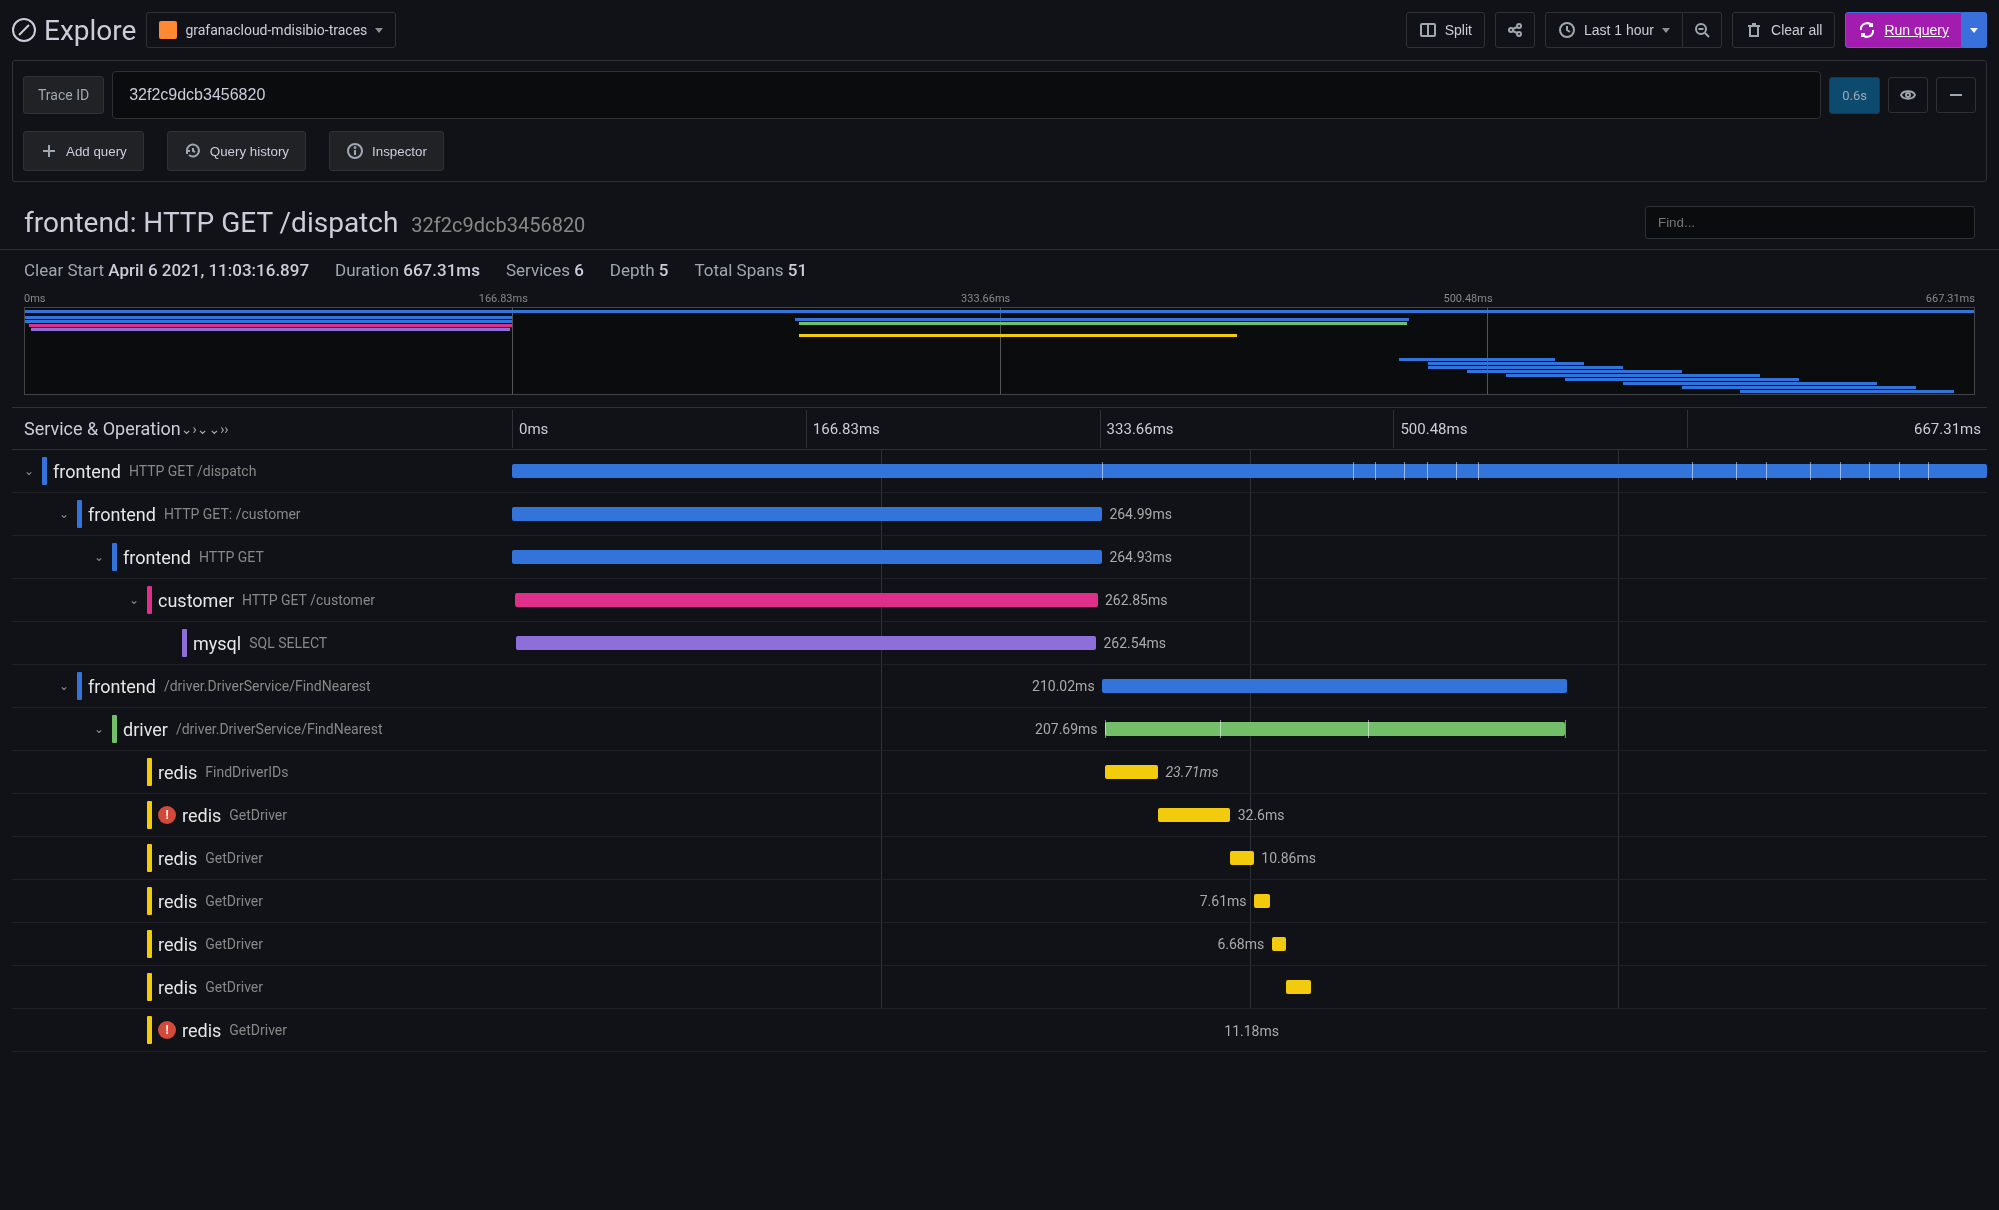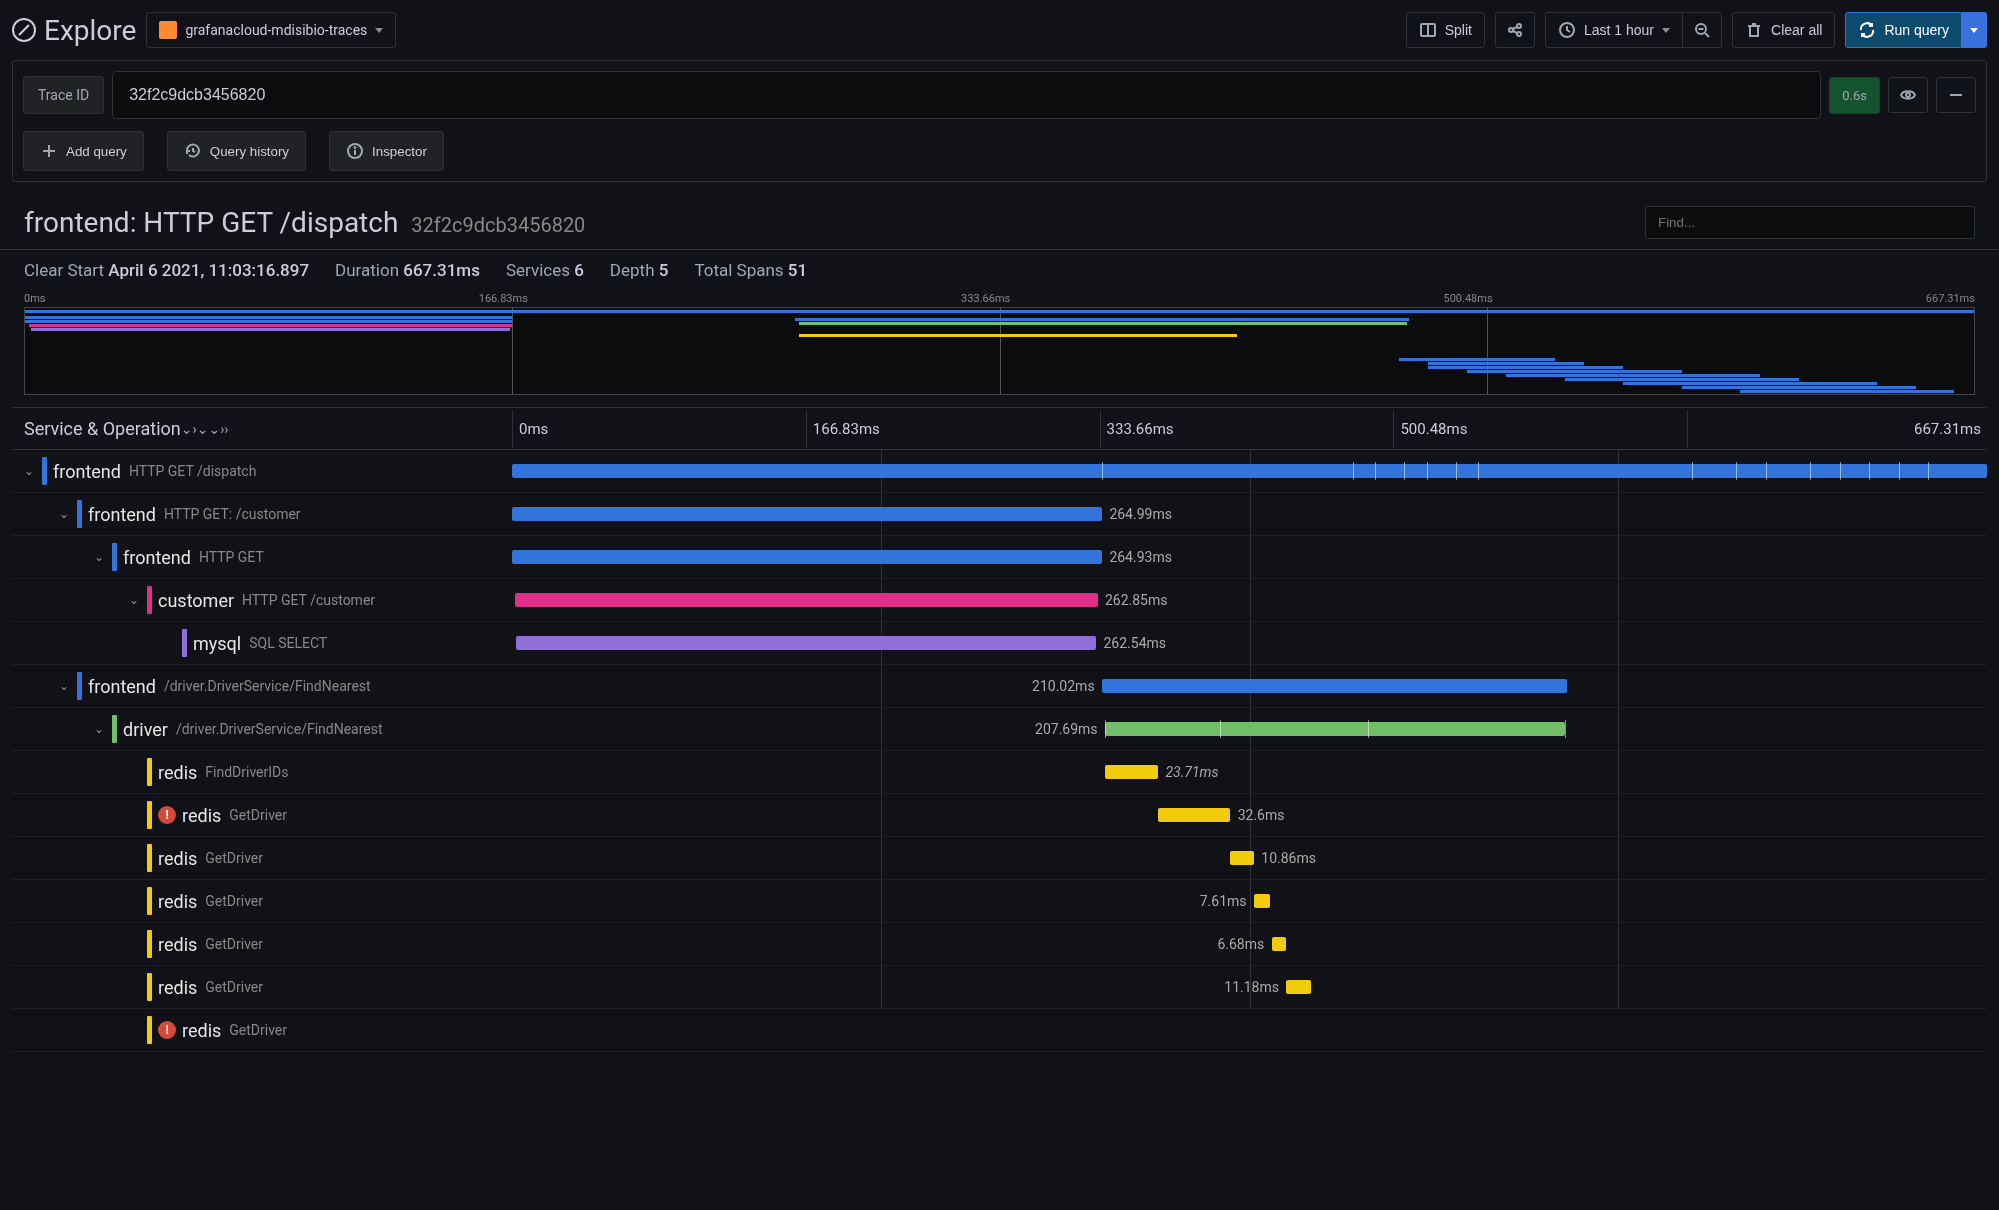--- a/index.html
+++ b/index.html
@@ -9,32 +9,32 @@
 .topbar { display:flex; align-items:center; padding:6px 12px; height:60px; gap:10px; }
 .explore-title { display:flex; align-items:center; gap:8px; font-size:28px; font-weight:400; color:#ccccdc; }
 .compass-icon { width:24px; height:24px; border:2px solid #ccccdc; border-radius:50%; position:relative; }
 .compass-icon::after { content:""; position:absolute; width:2px; height:14px; background:#ccccdc; left:50%; top:50%; transform:translate(-50%,-50%) rotate(45deg); }
 .ds-picker { display:flex; align-items:center; gap:8px; background:#111217; border:1px solid #2c3235; border-radius:3px; padding:8px 12px; cursor:pointer; }
 .ds-logo { width:18px; height:18px; background:#ff8833; border-radius:2px; }
 .chev-down { display:inline-block; width:0; height:0; border-left:4px solid transparent; border-right:4px solid transparent; border-top:5px solid #8e8e8e; }
 .spacer { flex:1; }
 .tb-btn { display:flex; align-items:center; gap:8px; background:#111217; border:1px solid #2c3235; border-radius:3px; padding:8px 12px; color:#ccccdc; cursor:pointer; font-size:14px; }
 .tb-btn.icon-only { padding:8px 10px; }
-.tb-btn.primary { background:#0c4a6e; border-color:#3871dc; color:#fff; }
+.tb-btn.primary { background:#a21caf; border-color:#3871dc; color:#fff;text-decoration:underline; }
 .tb-btn.primary-caret { background:#3871dc; border-color:#3871dc; padding:8px 8px; }
 .btn-group { display:flex; }
 .btn-group .tb-btn:first-child { border-top-right-radius:0; border-bottom-right-radius:0; }
 .btn-group .tb-btn:last-child { border-top-left-radius:0; border-bottom-left-radius:0; border-left:none; }
 
 
 .query-panel { margin:0 12px; border:1px solid #2c3235; border-radius:3px; padding:10px; }
 .query-row { display:flex; align-items:center; gap:8px; }
 .trace-id-label { background:#202226; border:1px solid #2c3235; border-radius:3px; padding:10px 14px; font-size:14px; color:#9fa7b3; }
 .trace-input { flex:1; background:#0b0c0e; border:1px solid #2c3235; border-radius:4px; padding:14px 16px; color:#ccccdc; font-size:16px; }
-.timing-badge { background:#14532d; border:1px solid #2c3235; border-radius:3px; padding:10px 12px; color:#9fa7b3; font-size:13px; }
+.timing-badge { background:#0c4a6e; border:1px solid #2c3235; border-radius:3px; padding:10px 12px; color:#9fa7b3; font-size:13px; }
 .query-actions { display:flex; gap:23px; margin-top:12px; }
 .qa-btn { display:flex; align-items:center; gap:8px; background:#202226; border:1px solid #2c3235; border-radius:3px; padding:10px 16px; color:#ccccdc; cursor:pointer; }
 
 
 .trace-header { padding:24px 24px 10px 24px; display:flex; align-items:center; }
 .trace-title { font-size:28px; font-weight:400; }
 .trace-title .dim { color:#888; font-size:20px; margin-left:6px; }
 .find-input { margin-left:auto; background:#0b0c0e; border:1px solid #2c3235; border-radius:3px; padding:8px 12px; width:330px; color:#ccccdc; }
 
 
@@ -459,21 +459,21 @@
         <span style="width: 14px;"></span>
         <span class="color-bar" style="background: rgb(242, 204, 12);"></span>
         <span class="svc-name">redis</span>
         <span class="op-name">GetDriver</span>
       </div>
       <div class="span-track">
         <div class="track-grid" style="left: 25%;"></div>
         <div class="track-grid" style="left: 50%;"></div>
         <div class="track-grid" style="left: 75%;"></div>
         <div class="span-bar" style="left: 52.5%; width: 1.7%; background: rgb(242, 204, 12);"></div>
-        <span class="span-dur" style="right: 48%;">11.18ms</span>
+        <span class="span-dur" style="right: 48%; margin-top: 44px;">11.18ms</span>
       </div>
     </div>
     <div class="span-row">
       <div class="span-label" style="padding-left: 115px;">
         <span style="width: 14px;"></span>
         <span class="color-bar" style="background: rgb(242, 204, 12);"></span>
         <span class="err-badge">!</span>
         <span class="svc-name">redis</span>
         <span class="op-name">GetDriver</span>
       </div>

